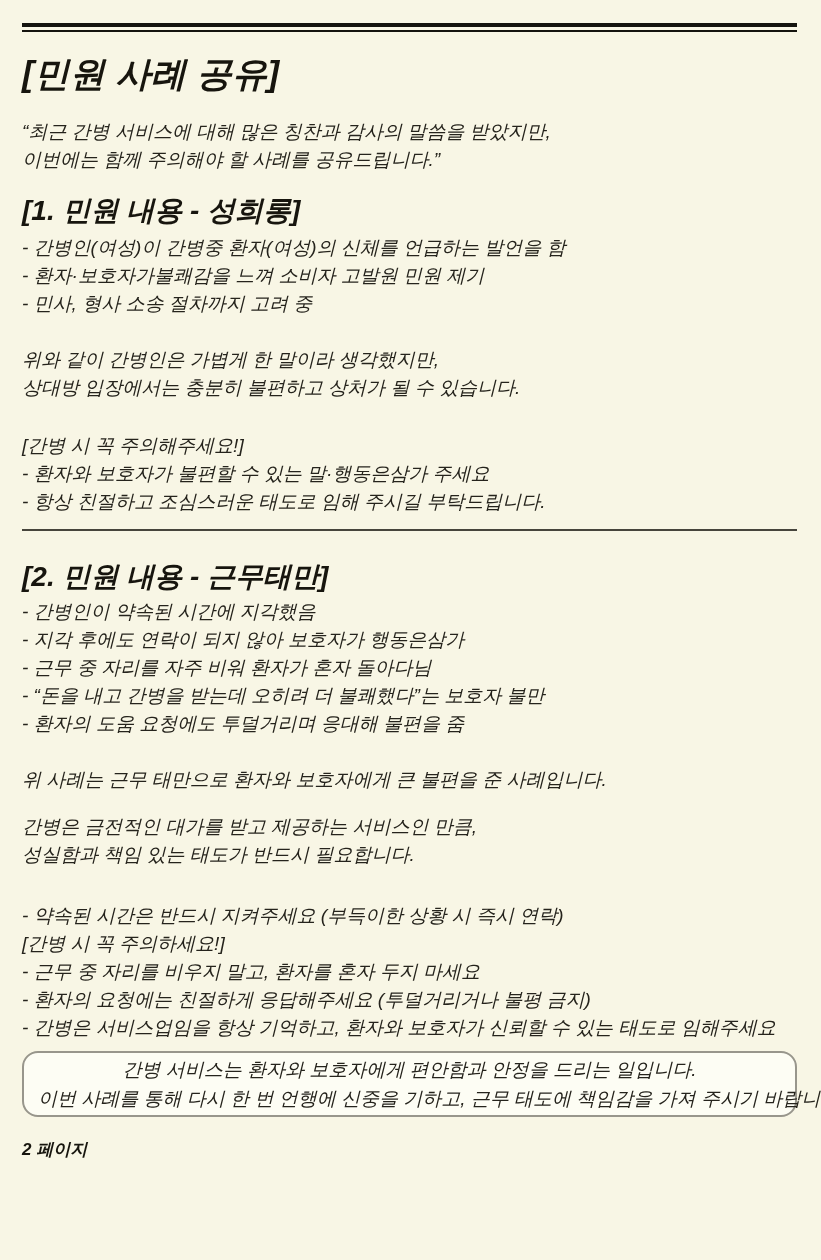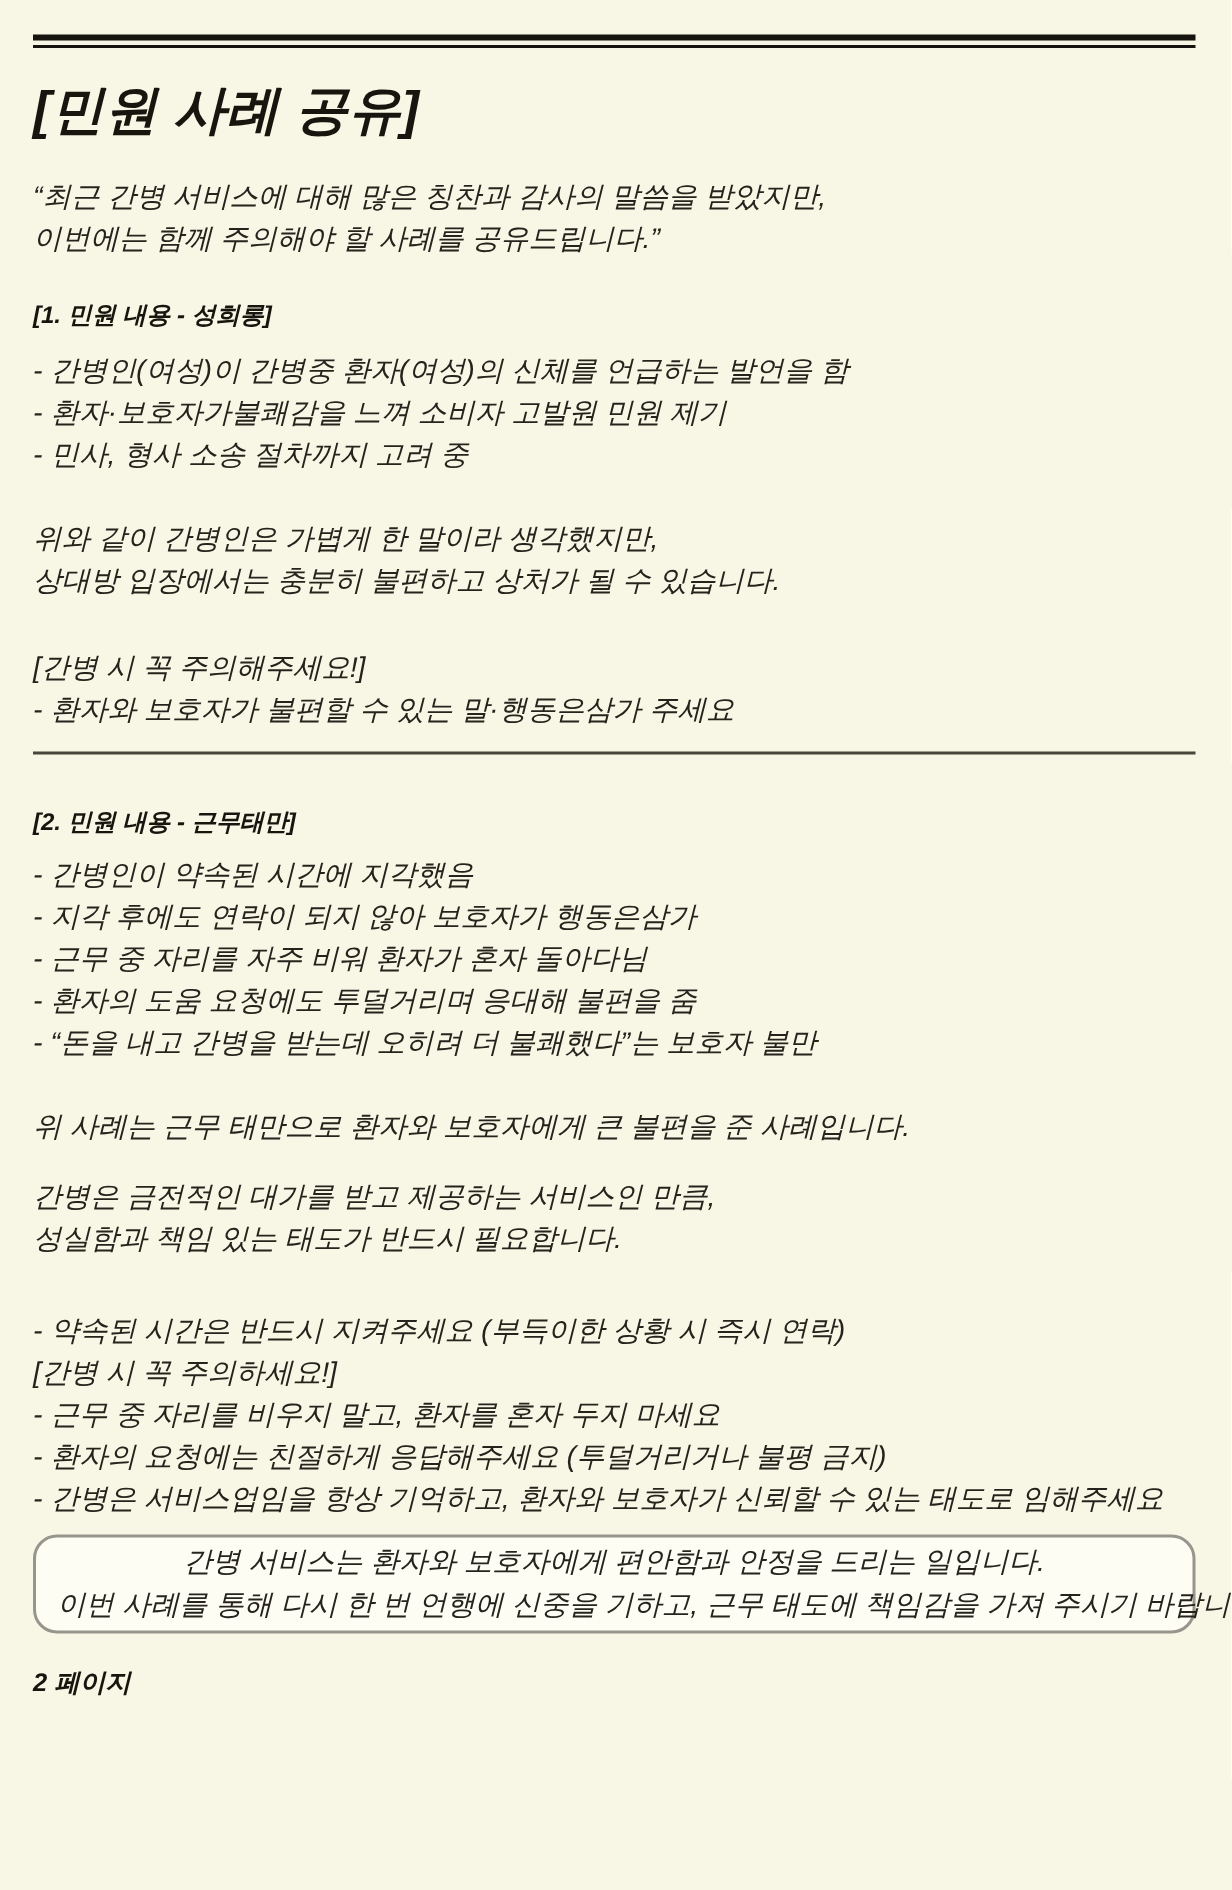--- a/index.html
+++ b/index.html
@@ -39,21 +39,21 @@
   }
 
   .line {
     font-size: 19px;
     line-height: 28px;
     font-weight: 500;
     white-space: nowrap;
   }
 
   .h-sec {
-    font-size: 16px;
+    font-size: 28px;
     line-height: 30px;
     font-weight: 800;
     color: var(--heading);
   }
 
   .intro      { margin-top: 22px; }
   #s1-head    { margin-top: 22px; }
   .s1-bullets { margin-top: 8px; }
   .s1-para1   { margin-top: 28px; }
   .s1-para2   { margin-top: 16px; }
@@ -119,32 +119,33 @@
 
   <div class="s1-para1">
     <div class="line">위와 같이 간병인은 가볍게 한 말이라 생각했지만,</div>
     <div class="line">상대방 입장에서는 충분히 불편하고 상처가 될 수 있습니다.</div>
   </div>
 
 
   <div class="s1-caution">
     <div class="line">[간병 시 꼭 주의해주세요!]</div>
     <div class="line">- 환자와 보호자가 불편할 수 있는 말·행동은삼가 주세요</div>
+    <div class="line">- 항상 친절하고 조심스러운 태도로 임해 주시길 부탁드립니다.</div>
   </div>
 
   <div class="divider"></div>
 
   <h2 class="h-sec" id="s2-head">[2. 민원 내용 - 근무태만]</h2>
 
   <div class="s2-bullets">
     <div class="line">- 간병인이 약속된 시간에 지각했음</div>
     <div class="line">- 지각 후에도 연락이 되지 않아 보호자가 행동은삼가</div>
     <div class="line">- 근무 중 자리를 자주 비워 환자가 혼자 돌아다님</div>
+    <div class="line">- “돈을 내고 간병을 받는데 오히려 더 불쾌했다”는 보호자 불만</div>
     <div class="line">- 환자의 도움 요청에도 투덜거리며 응대해 불편을 줌</div>
-    <div class="line">- “돈을 내고 간병을 받는데 오히려 더 불쾌했다”는 보호자 불만</div>
   </div>
 
   <div class="s2-para1">
     <div class="line">위 사례는 근무 태만으로 환자와 보호자에게 큰 불편을 준 사례입니다.</div>
   </div>
 
   <div class="s2-para2">
     <div class="line">간병은 금전적인 대가를 받고 제공하는 서비스인 만큼,</div>
     <div class="line">성실함과 책임 있는 태도가 반드시 필요합니다.</div>
   </div>

